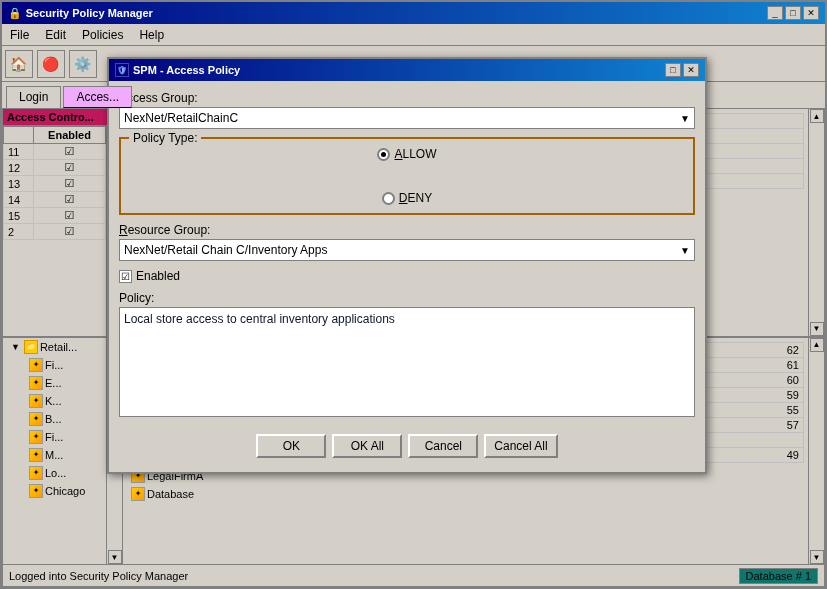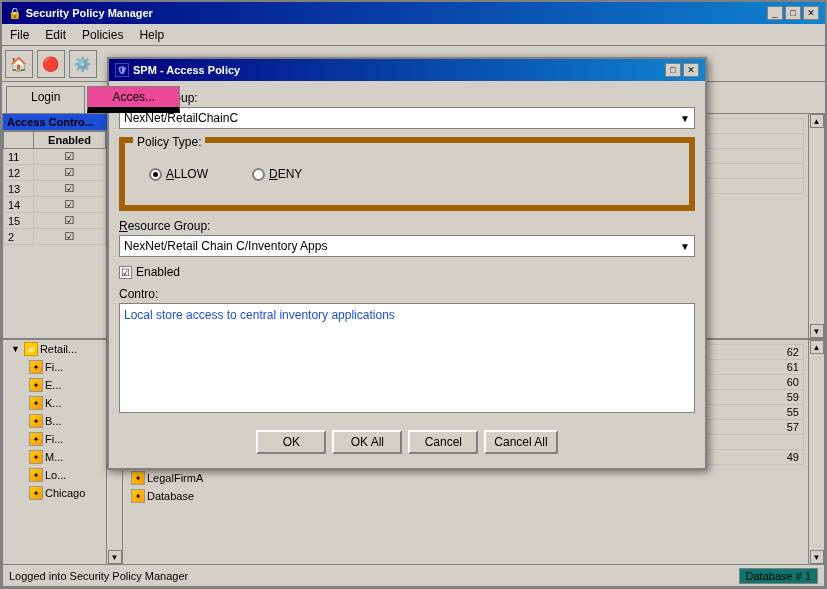--- a/index.html
+++ b/index.html
@@ -104,37 +104,37 @@
 
     
     .tab-bar {
       display: flex;
       background: #d4d0c8;
       padding: 4px 4px 0;
       flex-shrink: 0;
     }
 
     .tab {
-      padding: 3px 24px;
+      padding: 3px 12px;
       background: #d4d0c8;
       border: 1px solid #808080;
       border-bottom: none;
       cursor: pointer;
       font-size: 12px;
       margin-right: 2px;
     }
 
     .tab.active {
-      background: #ec4899;
-      border-bottom: 6px solid #000000;
+      background: #f0abfc;
+      border-bottom: 1px solid #000000;
       z-index: 1;
     }
 
     .panel-header {
-      background: #1d4ed8;
+      background: #be185d;
       padding: 3px 5px;
       font-weight: bold;
       font-size: 11px;
       border-bottom: 1px solid #808080;
     }
 
     
     .ac-table {
       width: 100%;
       border-collapse: collapse;
@@ -279,38 +279,39 @@
       align-items: center;
       justify-content: space-between;
       cursor: pointer;
     }
 
     .dropdown-arrow {
       font-size: 10px;
     }
 
     .group-box {
-      border: 6px solid #a16207;
-      padding: 24px;
+      border: 2px solid #a16207;
+      padding: 8px;
       position: relative;
     }
 
     .group-box-label {
       position: absolute;
       top: -8px;
       left: 8px;
       background: #d4d0c8;
       padding: 0 4px;
       font-size: 12px;
     }
 
     .radio-group {
       display: flex;
-      gap: 44px;
-      align-items: center;
+      gap: 30px;
+      align-items: center;
+      flex-direction: column;
     }
 
     .radio-item {
       display: flex;
       align-items: center;
       gap: 4px;
       cursor: pointer;
     }
 
     .radio-input {
@@ -349,21 +350,21 @@
       font-size: 10px;
     }
 
     .comment-area {
       width: 100%;
       height: 110px;
       background: white;
       border: 1px solid #808080;
       padding: 4px;
       font-size: 12px;
-      color: #1d4ed8;
+      color: #0f172a;
       resize: none;
       font-family: inherit;
     }
 
     .button-row {
       display: flex;
       gap: 6px;
       justify-content: center;
       padding: 6px 0 4px;
     }
@@ -729,21 +730,21 @@
           <span class="dropdown-arrow">▼</span>
         </div>
       </div>
 
       <div class="checkbox-row">
         <div class="checkbox-input">☑</div>
         <span>Enabled</span>
       </div>
 
       <div>
-        <div class="field-label">Contro:</div>
+        <div class="field-label">Policy:</div>
         <textarea class="comment-area" style="">Local store access to central inventory applications</textarea>
       </div>
 
       <div class="button-row">
         <button class="dialog-btn">
           <span>OK</span>
         </button>
         <button class="dialog-btn">
           <span>OK All</span>
         </button>

